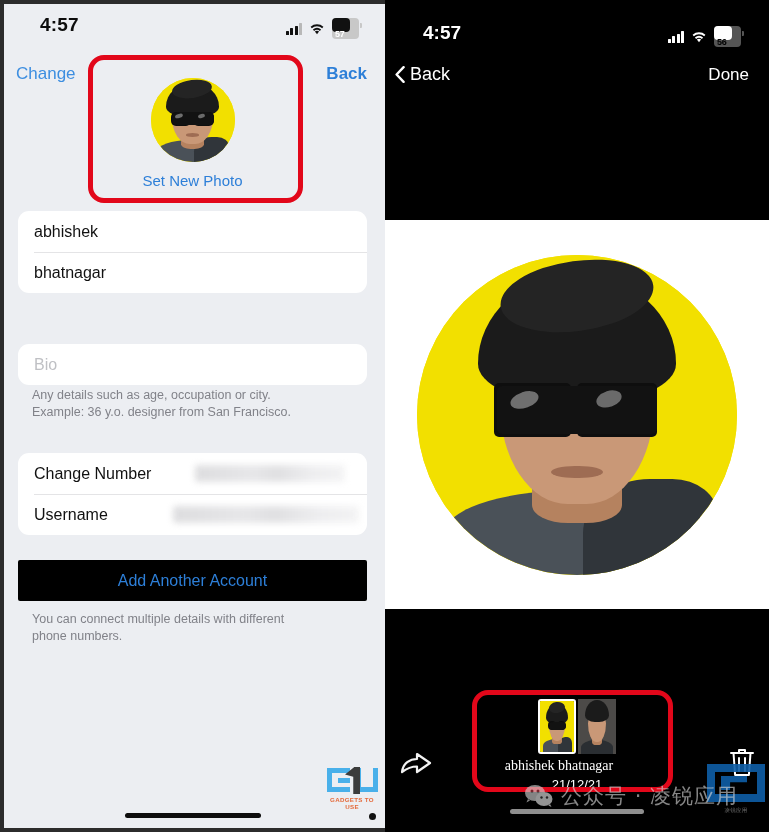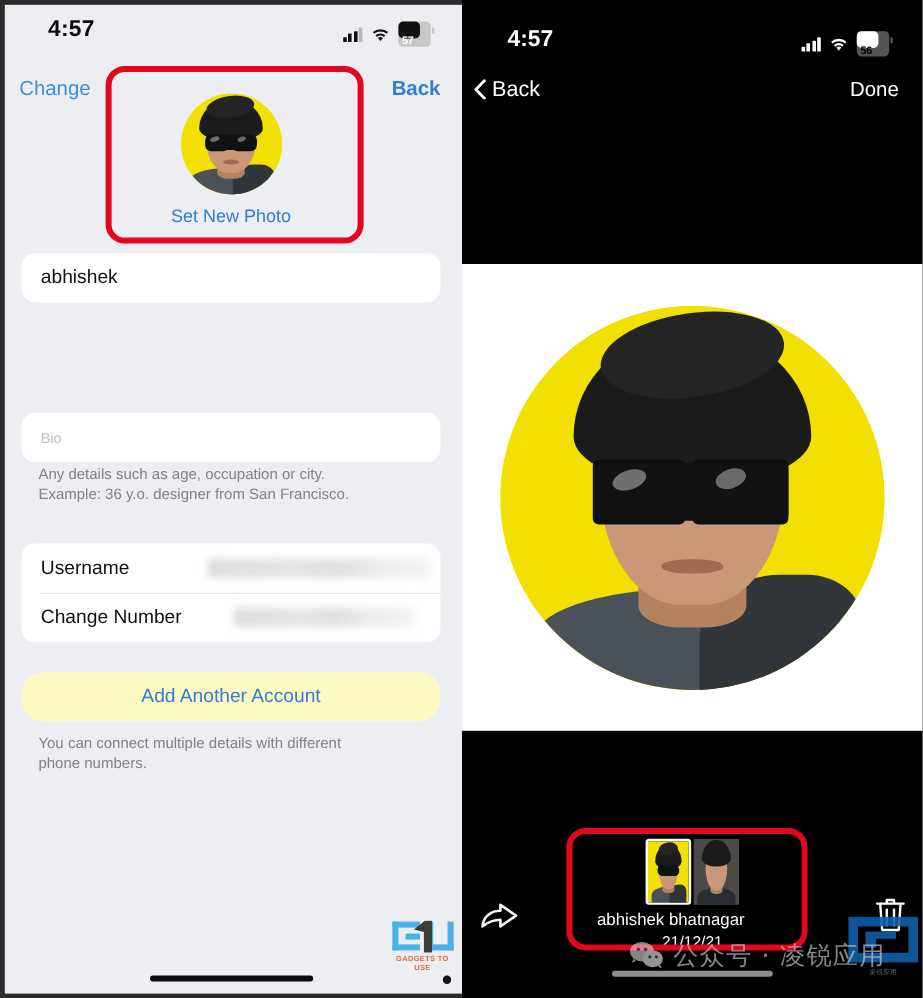--- a/index.html
+++ b/index.html
@@ -56,27 +56,27 @@
   .pf-glint2{position:absolute;left:56%;top:42.5%;width:8%;height:5%;background:#6a6a6a;border-radius:50%;transform:rotate(-18deg);}
   .pf-mouth{position:absolute;left:42%;top:66%;width:16%;height:4%;background:#9e6c53;border-radius:50%;}
   .pf-body{position:absolute;left:8%;top:74%;width:84%;height:30%;background:#4a5158;border-radius:46% 46% 0 0;}
   .pf-body2{position:absolute;left:52%;top:70%;width:42%;height:34%;background:#30353a;border-radius:50% 34% 0 0;}
   .pf-neck{position:absolute;left:36%;top:70%;width:28%;height:14%;background:#b5825f;border-radius:0 0 40% 40%;}
 
   .card{position:absolute;left:18px;width:349px;background:#fff;border-radius:11px;}
   .row{height:41px;display:flex;align-items:center;padding:0 16px;box-sizing:border-box;position:relative;}
   .row + .row::before{content:"";position:absolute;left:16px;right:0;top:0;height:1px;background:#e4e4e6;}
   .row .val{font-size:16px;color:#111;}
-  .row .ph{font-size:12px;color:#bfc0c4;}
+  .row .ph{font-size:16px;color:#bfc0c4;}
   .row .lbl{font-size:16px;color:#111;}
   .blur{position:absolute;height:17px;border-radius:3px;background:linear-gradient(90deg,#dcdcde,#e6e6e8 38%,#dfdfe1 55%,#ededef 78%,#f3f3f4);filter:blur(3.2px);opacity:.95;}
 
   .hint{position:absolute;left:32px;width:330px;font-size:12.5px;line-height:16px;color:#818289;}
 
-  .bigbtn{position:absolute;left:18px;width:349px;height:41px;background:#fef9c3;border-radius:18px;display:flex;align-items:center;justify-content:center;font-size:16px;}
+  .bigbtn{position:absolute;left:18px;width:349px;height:41px;background:#000000;border-radius:2px;display:flex;align-items:center;justify-content:center;font-size:16px;}
   .b-add{color:#2d7fd8;}
   .b-logout{color:#dd6b4b;}
 
   .home-ind{position:absolute;left:50%;transform:translateX(-50%);bottom:14px;width:136px;height:5px;border-radius:3px;background:#0d0d0d;}
 
   .gtu{position:absolute;right:6px;bottom:20px;width:54px;height:46px;}
   .gtu-g{position:absolute;left:2px;top:2px;width:23px;height:24px;border:5px solid #49b0ea;border-right:none;box-sizing:border-box;}
   .gtu-gi{position:absolute;left:13px;top:12px;width:12px;height:5px;background:#49b0ea;}
   .gtu-u{position:absolute;right:1px;top:2px;width:22px;height:24px;border:5px solid #49b0ea;border-top:none;box-sizing:border-box;}
   .gtu-dark{position:absolute;left:20px;top:1px;width:15px;height:27px;background:#3c3c3c;clip-path:polygon(0 28%,62% 0,100% 0,100% 100%,55% 100%,55% 36%);}
@@ -94,21 +94,21 @@
 
   .photoarea{position:absolute;left:0;top:220px;width:384px;height:389px;background:#fff;overflow:hidden;}
   .bigcircle{position:absolute;left:50%;top:50%;transform:translate(-50%,-50%);width:320px;height:320px;border-radius:50%;overflow:hidden;background:#f2e000;}
 
   .share{position:absolute;left:14px;bottom:56px;width:34px;height:30px;}
   .trash{position:absolute;right:14px;bottom:54px;width:26px;height:32px;}
 
   .thumbs{position:absolute;left:50%;transform:translateX(-50%);bottom:78px;display:flex;gap:2px;}
   .thumb{width:38px;height:55px;overflow:hidden;position:relative;background:#222;}
   .thumb.sel{border:2px solid #fff;border-radius:3px;box-sizing:border-box;}
-  .thumbname{position:absolute;left:0;bottom:58px;width:348px;text-align:center;color:#fff;font-size:14px;}
+  .thumbname{position:absolute;left:0;bottom:58px;width:348px;text-align:center;color:#fff;font-size:14px;font-family:Liberation Serif, serif;}
   .thumbdate{position:absolute;left:0;bottom:40px;width:384px;text-align:center;color:#fff;font-size:13px;}
   .r-home{position:absolute;left:50%;transform:translateX(-50%);bottom:18px;width:134px;height:5px;border-radius:3px;background:#8e8e8e;}
 
   
   .redbox{position:absolute;border:5px solid #e2071a;border-radius:16px;box-sizing:border-box;pointer-events:none;z-index:25;}
 
   
   .cnwm{position:absolute;left:524px;top:782px;display:flex;align-items:center;gap:7px;z-index:28;opacity:.62;}
   .wechat{width:30px;height:24px;position:relative;}
   .cn-text{font-size:21px;color:#d8d8d8;letter-spacing:1px;font-family:"DejaVu Sans",sans-serif;white-space:nowrap;}
@@ -170,38 +170,41 @@
           <div class="pf-mouth"></div>
         </div>
       </div>
       <div class="set-new">Set New Photo</div>
     </div>
 
     <div class="card" style="top:211px">
       <div class="row">
         <span class="val" placeholder="First name">abhishek</span>
       </div>
+      <div class="row">
+        <span class="val" placeholder="Last name">bhatnagar</span>
+      </div>
     </div>
 
     <div class="card" style="top:344px">
       <div class="row">
         <span class="ph" placeholder="Bio">Bio</span>
       </div>
     </div>
     <div class="hint" style="top:387px">Any details such as age, occupation or city.</div>
     <div class="hint" style="top:404px">Example: 36 y.o. designer from San Francisco.</div>
 
     <div class="card" style="top:453px">
       <div class="row">
+        <span class="lbl">Change Number</span>
+        <span class="blur" style="right:22px;top:12px;width:150px"></span>
+      </div>
+      <div class="row">
         <span class="lbl">Username</span>
         <span class="blur" style="right:8px;top:12px;width:186px"></span>
-      </div>
-      <div class="row">
-        <span class="lbl">Change Number</span>
-        <span class="blur" style="right:22px;top:12px;width:150px"></span>
       </div>
     </div>
 
     <div class="bigbtn b-add" style="top:560px">Add Another Account</div>
     <div class="hint" style="top:611px">You can connect multiple details with different</div>
     <div class="hint" style="top:628px">phone numbers.</div>
 
 
     <div class="home-ind"></div>
 

